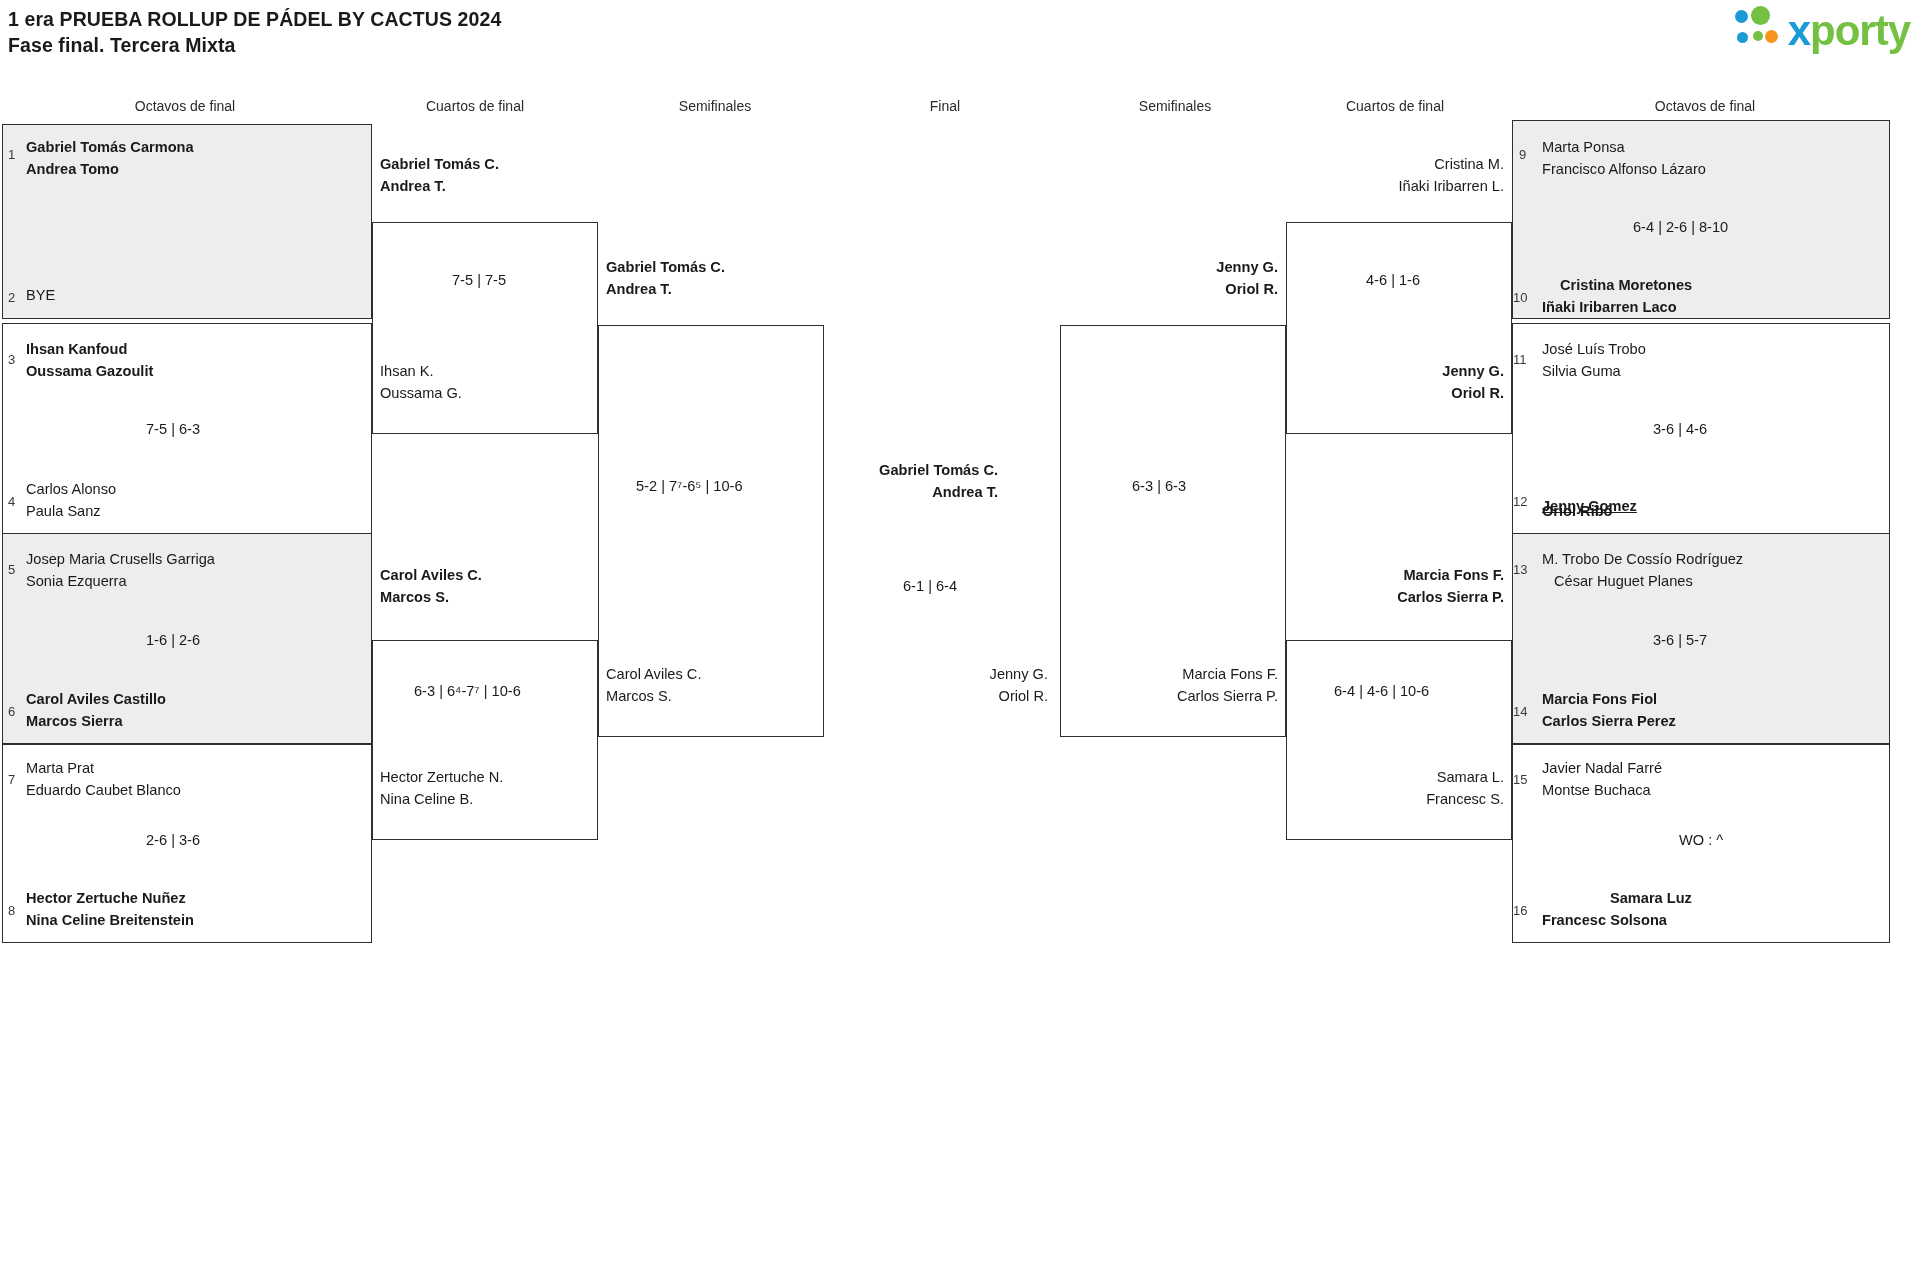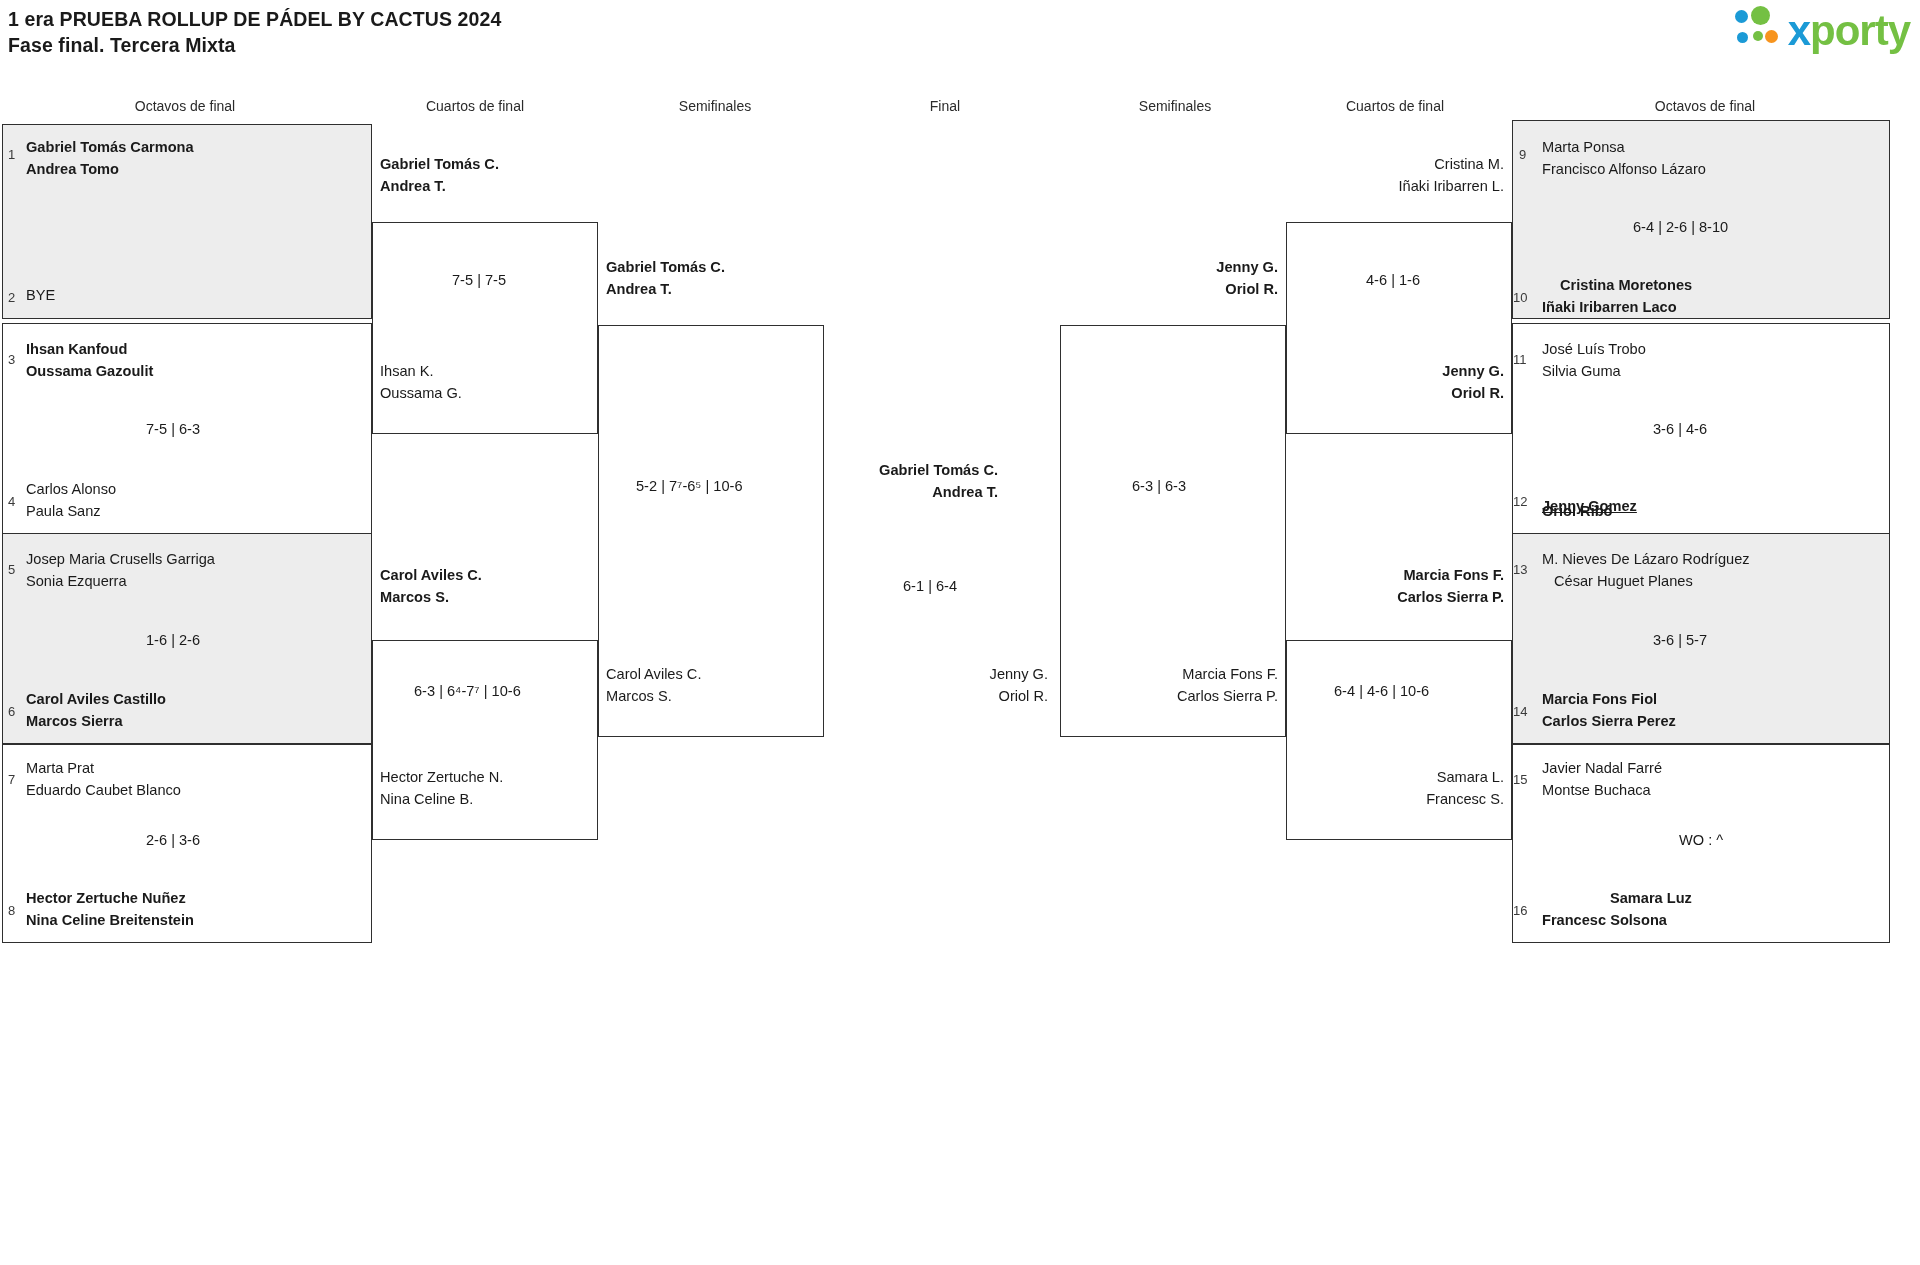--- a/index.html
+++ b/index.html
@@ -249,21 +249,21 @@
   <div class="seed" style="left:1513px; top:352px;">11</div>
   <div class="player" style="left:1542px; top:340px;">José Luís Trobo</div>
   <div class="player" style="left:1542px; top:362px;">Silvia Guma</div>
   <div class="score" style="left:1653px; top:421px;">3-6 | 4-6</div>
   <div class="seed" style="left:1513px; top:494px;">12</div>
   <div class="player bold" style="left:1542px; top:497px;text-decoration:underline;">Jenny Gomez</div>
   <div class="player bold" style="left:1542px; top:502px;">Oriol Ribó</div>
 
   <div class="slot shaded" style="left:1512px; top:533px; width:378px; height:211px;"></div>
   <div class="seed" style="left:1513px; top:562px;">13</div>
-  <div class="player" style="left:1542px; top:550px;">M. Nieves De Lázaro Rodríguez</div>
+  <div class="player" style="left:1542px; top:550px;">M. Trobo De Cossío Rodríguez</div>
   <div class="player" style="left:1542px; top:572px;margin-left:12px;">César Huguet Planes</div>
   <div class="score" style="left:1653px; top:632px;">3-6 | 5-7</div>
   <div class="seed" style="left:1513px; top:704px;">14</div>
   <div class="player bold" style="left:1542px; top:690px;">Marcia Fons Fiol</div>
   <div class="player bold" style="left:1542px; top:712px;">Carlos Sierra Perez</div>
 
   <div class="slot plain" style="left:1512px; top:744px; width:378px; height:199px;"></div>
   <div class="seed" style="left:1513px; top:772px;">15</div>
   <div class="player" style="left:1542px; top:759px;">Javier Nadal Farré</div>
   <div class="player" style="left:1542px; top:781px;">Montse Buchaca</div>

